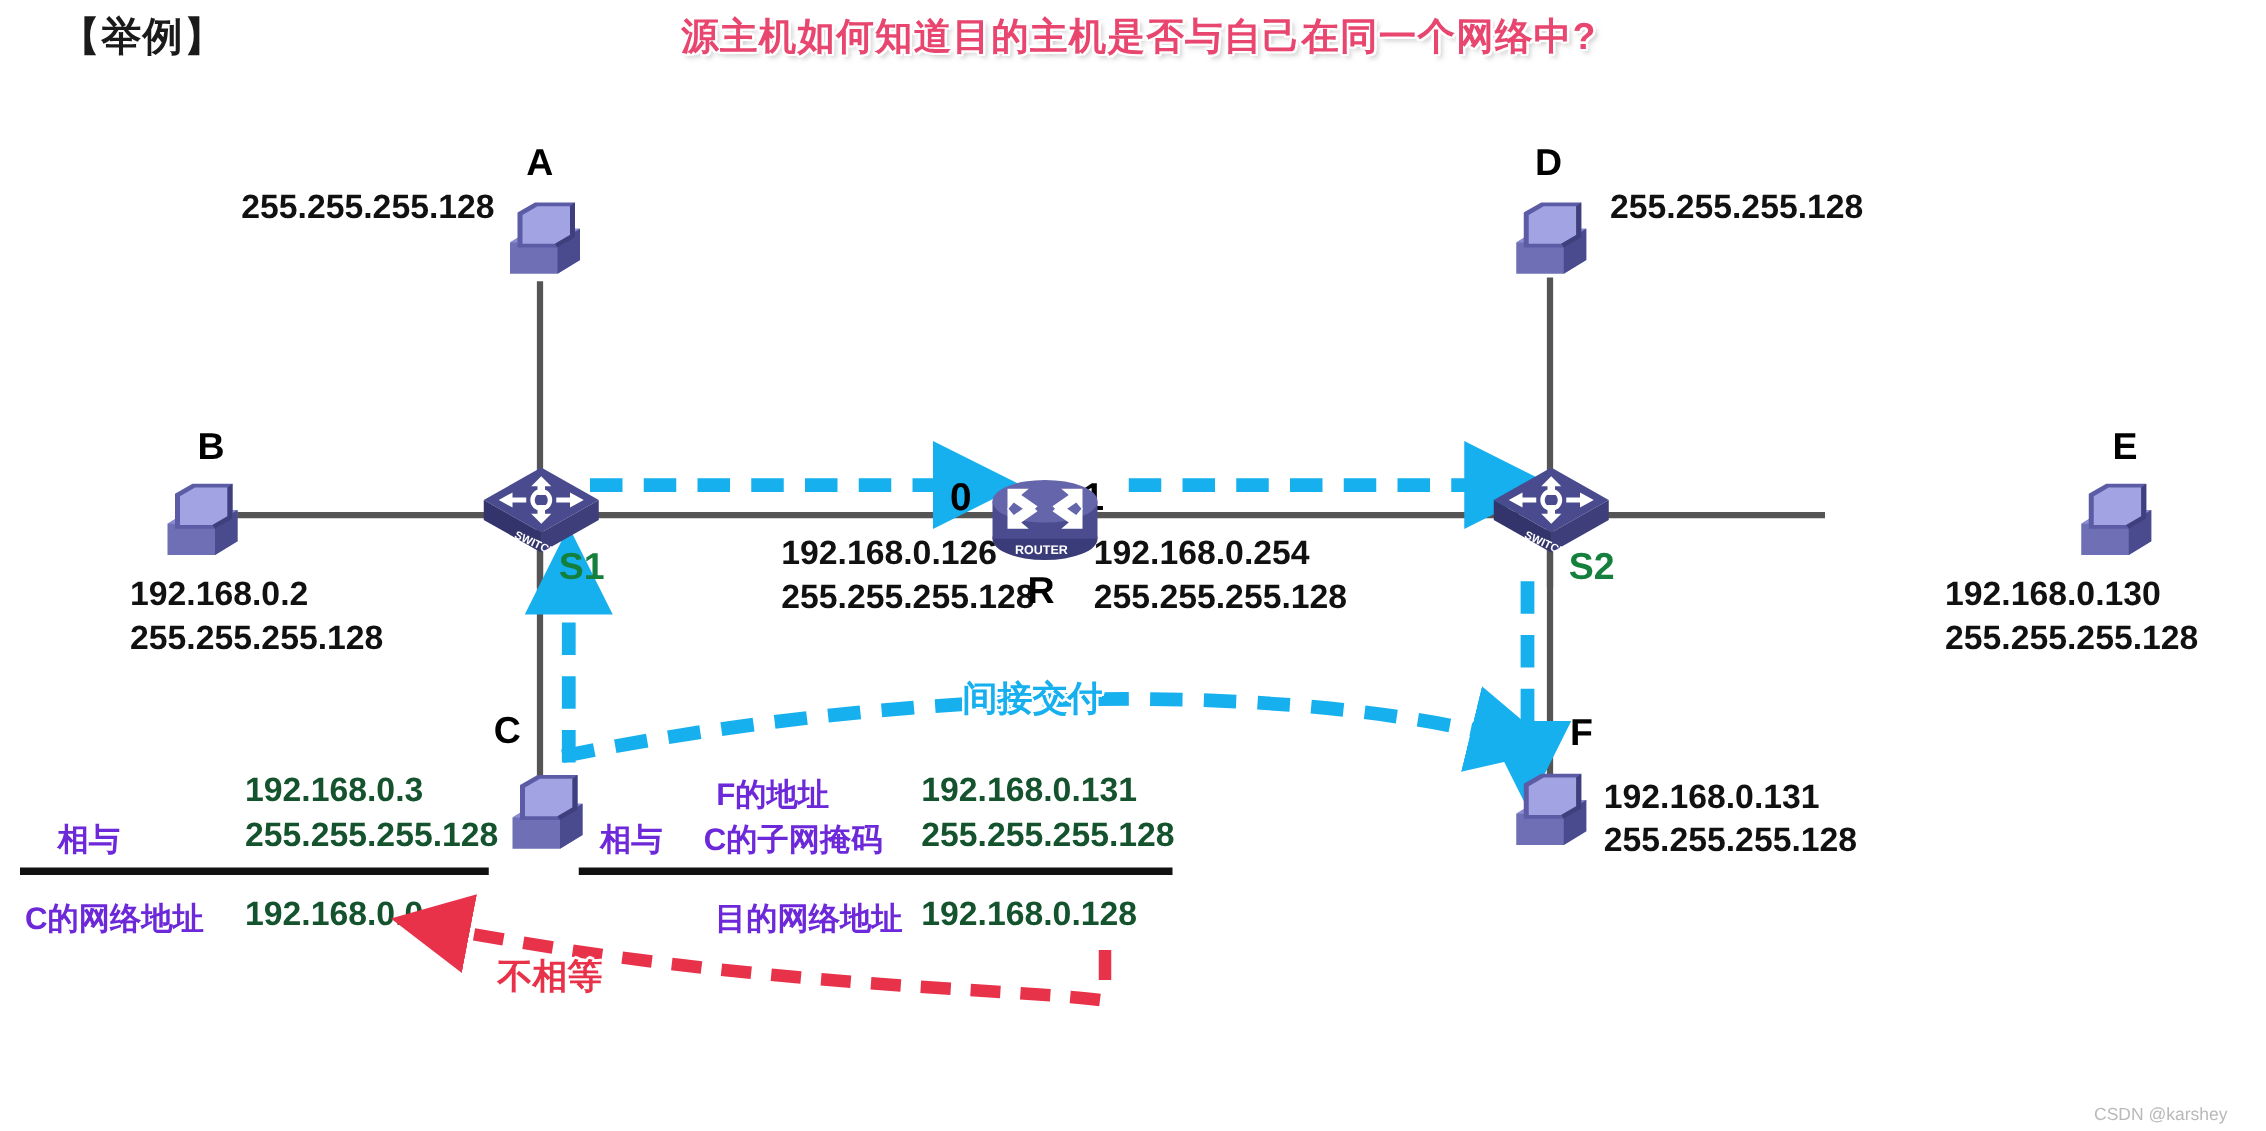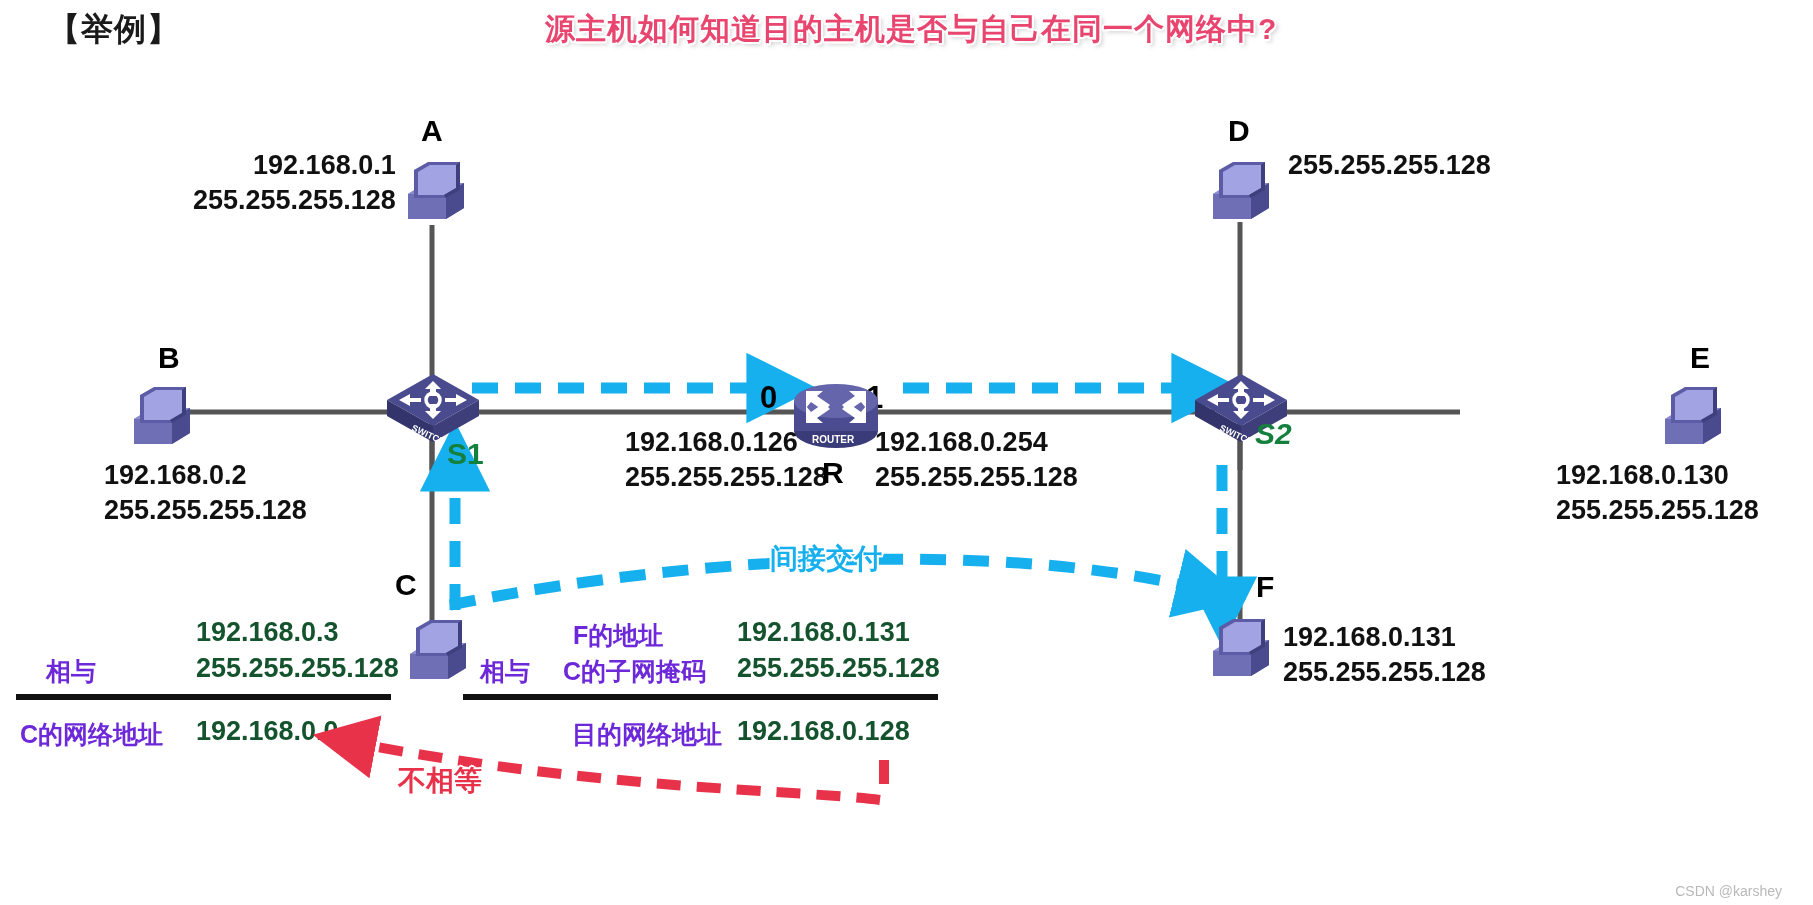--- a/index.html
+++ b/index.html
@@ -100,21 +100,20 @@
   <div class="abs node-letter" style="left:421px;top:116px;">A</div>
   <svg class="abs" style="left:398px;top:150px;" width="76" height="76" viewBox="0 0 76 76">
     <polygon points="10,44 28,33 66,33 66,58 48,69 10,69" fill="#6e6fb4"></polygon>
     <polygon points="10,44 28,33 66,33 48,44" fill="#8c8dd0"></polygon>
     <polygon points="48,44 66,33 66,58 48,69" fill="#4a4b8e"></polygon>
     <polygon points="16,20 30,12 62,12 62,40 48,48 16,48" fill="#5b5ca5"></polygon>
     <polygon points="20,22 32,15 58,15 58,38 46,45 20,45" fill="#a2a3e2"></polygon>
     <polygon points="46,45 58,38 58,15 62,12 62,40 48,48" fill="#3e3f7c"></polygon>
   </svg>
   <div class="abs ipblock" style="left:193px;top:148px;text-align:right;">
-    <div>192.168.0.1</div>
     <div>255.255.255.128</div>
   </div>
 
   <div class="abs node-letter" style="left:158px;top:343px;">B</div>
   <svg class="abs" style="left:124px;top:375px;" width="76" height="76" viewBox="0 0 76 76">
     <polygon points="10,44 28,33 66,33 66,58 48,69 10,69" fill="#6e6fb4"></polygon>
     <polygon points="10,44 28,33 66,33 48,44" fill="#8c8dd0"></polygon>
     <polygon points="48,44 66,33 66,58 48,69" fill="#4a4b8e"></polygon>
     <polygon points="16,20 30,12 62,12 62,40 48,48 16,48" fill="#5b5ca5"></polygon>
     <polygon points="20,22 32,15 58,15 58,38 46,45 20,45" fill="#a2a3e2"></polygon>
@@ -193,21 +192,21 @@
     <polygon points="96,32 50,58 50,74 96,48" fill="#3d3e7a"></polygon>
     <g fill="#ffffff">
       <polygon points="50,13 58,21 53,21 53,28 47,28 47,21 42,21"></polygon>
       <polygon points="50,51 42,43 47,43 47,36 53,36 53,43 58,43"></polygon>
       <polygon points="16,32 27,26 27,30 38,30 38,34 27,34 27,38"></polygon>
       <polygon points="84,32 73,26 73,30 62,30 62,34 73,34 73,38"></polygon>
       <circle cx="50" cy="32" r="7" fill="none" stroke="#ffffff" stroke-width="3.5"></circle>
     </g>
     <text x="28" y="62" font-family="Liberation Sans, sans-serif" font-size="9" font-weight="bold" fill="#ffffff" transform="rotate(25 28 62)">SWITCH</text>
   </svg>
-  <div class="abs sw-label" style="left:1255px;top:417px;font-style:italic;">S2</div>
+  <div class="abs sw-label" style="left:1255px;top:437px;">S2</div>
 
   <div class="abs node-letter" style="left:1690px;top:343px;">E</div>
   <svg class="abs" style="left:1655px;top:375px;" width="76" height="76" viewBox="0 0 76 76">
     <polygon points="10,44 28,33 66,33 66,58 48,69 10,69" fill="#6e6fb4"></polygon>
     <polygon points="10,44 28,33 66,33 48,44" fill="#8c8dd0"></polygon>
     <polygon points="48,44 66,33 66,58 48,69" fill="#4a4b8e"></polygon>
     <polygon points="16,20 30,12 62,12 62,40 48,48 16,48" fill="#5b5ca5"></polygon>
     <polygon points="20,22 32,15 58,15 58,38 46,45 20,45" fill="#a2a3e2"></polygon>
     <polygon points="46,45 58,38 58,15 62,12 62,40 48,48" fill="#3e3f7c"></polygon>
   </svg>

